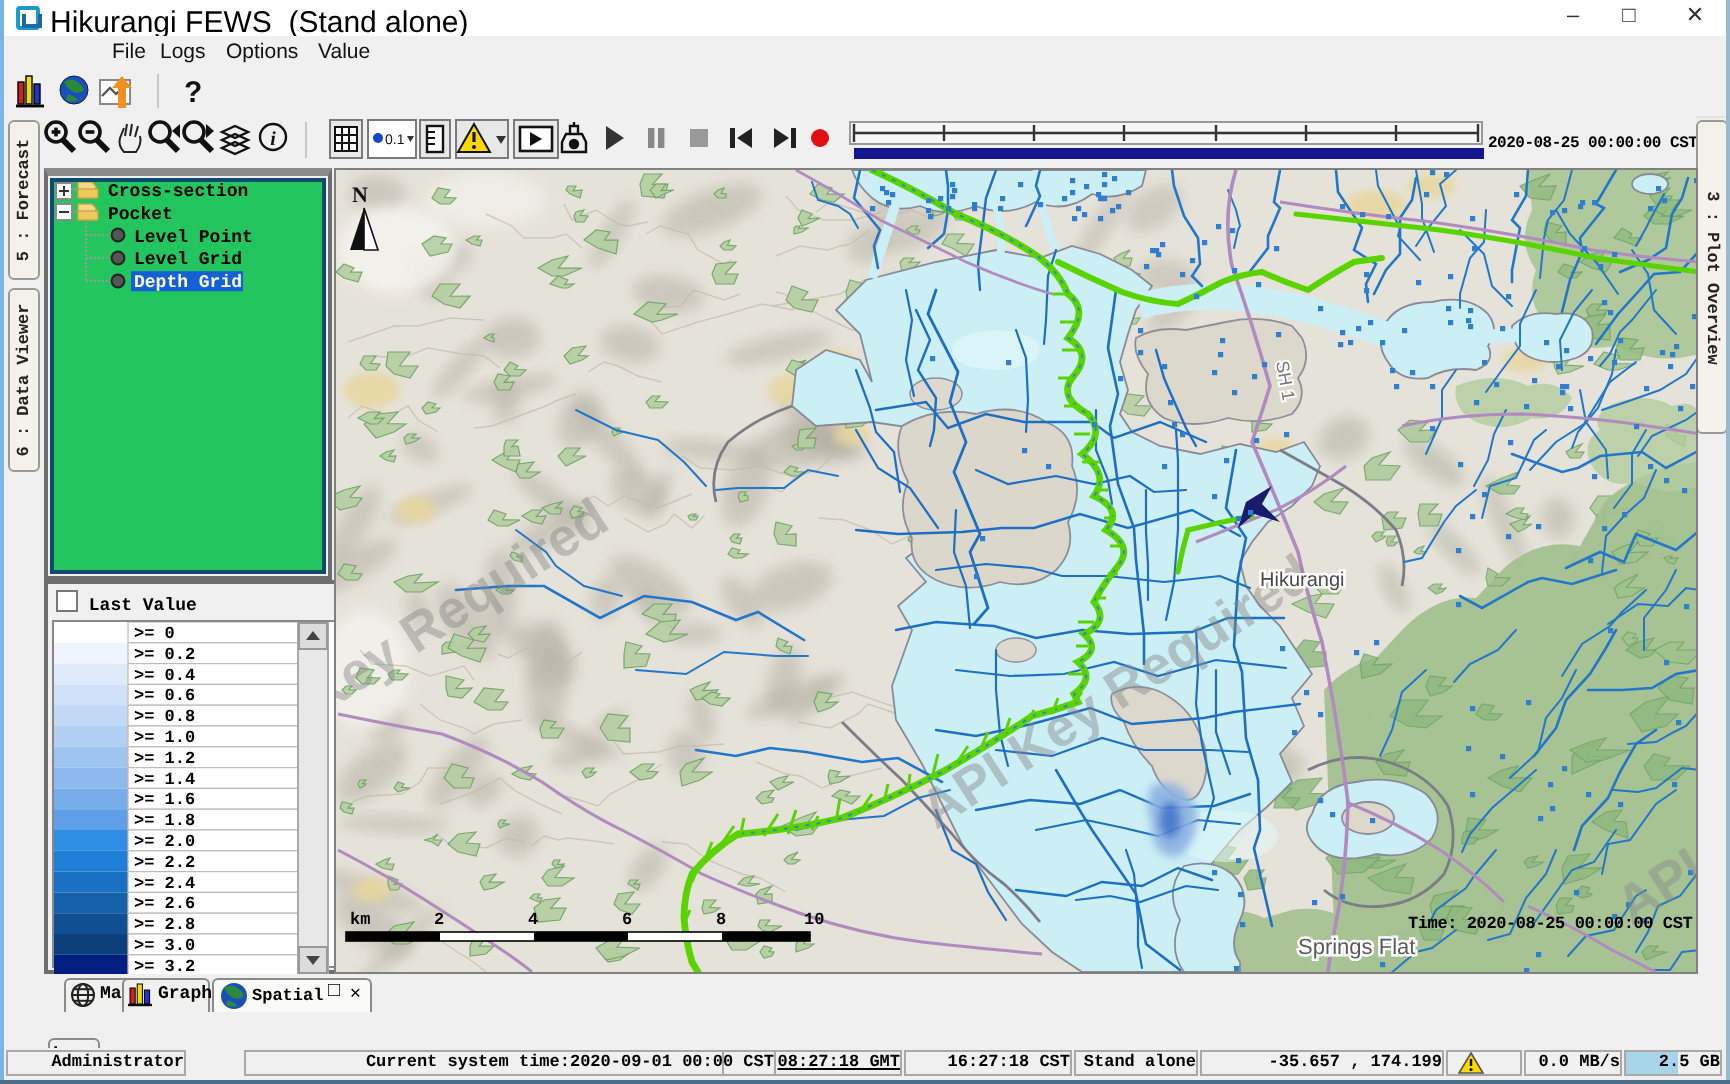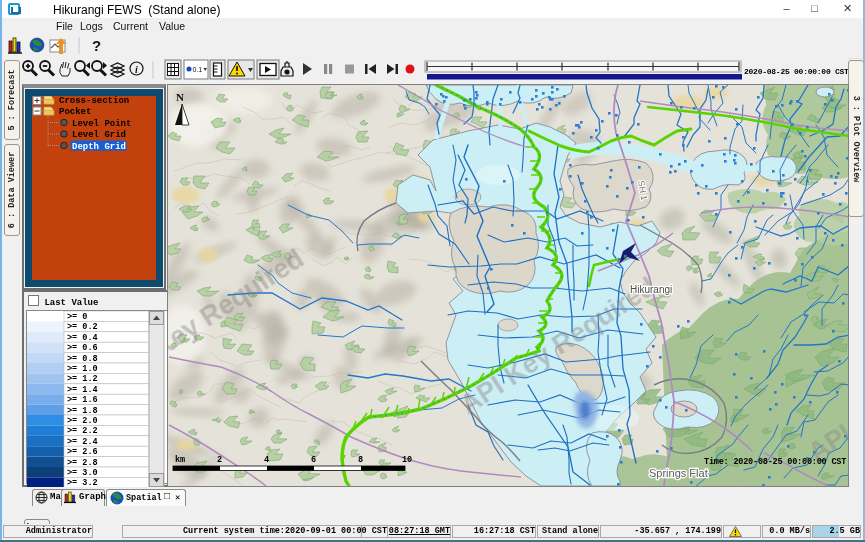--- a/index.html
+++ b/index.html
@@ -4,41 +4,41 @@
 <style>
 html,body{margin:0;padding:0;}
 body{width:865px;height:542px;overflow:hidden;position:relative;background:#f0f0f0;
   font-family:"Liberation Sans",sans-serif;}
 #win{position:absolute;left:0;top:0;width:865px;height:542px;}
 #edgeL{position:absolute;left:0;top:0;width:2px;height:542px;background:#75b5e7;z-index:50;}
 #edgeR{position:absolute;right:0;top:0;width:2px;height:542px;background:#9ab8cc;z-index:50;}
 #edgeB{position:absolute;left:0;top:540px;width:865px;height:2px;background:#4a6f8a;z-index:50;}
 
 #title{position:absolute;left:2px;top:0;width:861px;height:18px;background:#ffffff;}
-#title .txt{position:absolute;left:23px;top:3px;font-size:12px;color:#000;margin-left:28px;}
+#title .txt{position:absolute;left:23px;top:3px;font-size:15px;color:#000;}
 #appicon{position:absolute;left:6px;top:3px;width:12px;height:12px;background:#1b9ad2;border-radius:2px;}
 #appicon:before{content:"";position:absolute;left:2px;top:2px;right:2px;bottom:2px;background:#fff;}
 #appicon:after{content:"";position:absolute;left:3px;top:4px;width:6px;height:5px;border-left:2px solid #1b6aa0;border-right:2px solid #1b6aa0;border-bottom:2px solid #1b6aa0;}
 .winbtn{position:absolute;top:0;width:29px;height:18px;color:#333;font-size:11px;text-align:center;line-height:17px;}
 
 #menu{position:absolute;left:2px;top:18px;width:861px;height:16px;background:#f0f0f0;font-size:10.5px;color:#111;}
 #menu span{position:absolute;top:2px;padding-left:47px;}
 
 #tb1{position:absolute;left:2px;top:34px;width:861px;height:24px;background:#f0f0f0;border-bottom:1px solid #e2e2e2;}
 
 #lstrip{position:absolute;left:2px;top:58px;width:20px;height:432px;background:#f0f0f0;}
 .vtabL{position:absolute;left:2px;width:16px;background:#f4f2ea;border:1px solid #9a9a92;border-radius:3px;box-sizing:border-box;}
 .vtabL span{position:absolute;left:50%;top:50%;transform:translate(-50%,-50%) rotate(-90deg);white-space:nowrap;font-size:8.5px;font-family:"Liberation Mono",monospace;font-weight:bold;color:#222;}
 .vtabR{position:absolute;right:1px;width:16px;background:#f4f2ea;border:1px solid #9a9a92;border-radius:3px;box-sizing:border-box;}
 .vtabR span{position:absolute;left:50%;top:50%;transform:translate(-50%,-50%) rotate(90deg);white-space:nowrap;font-size:8.5px;font-family:"Liberation Mono",monospace;font-weight:bold;color:#222;}
 
 #tb2{position:absolute;left:22px;top:58px;width:826px;height:26px;background:#f0f0f0;}
 
 #treewrap{position:absolute;left:22px;top:84px;width:144px;height:206px;background:#f0f0f0;border-top:4px solid #8a8a8a;border-left:2px solid #6e6e6e;border-right:2px solid #6e6e6e;border-bottom:2px solid #6e6e6e;box-sizing:border-box;}
-#tree{position:absolute;left:1px;top:1px;right:1px;bottom:1px;background:#c2410c;border:7px solid #0c4a6e;font-family:"Liberation Mono",monospace;font-size:9px;font-weight:bold;color:#000;}
+#tree{position:absolute;left:1px;top:1px;right:1px;bottom:1px;background:#22c55e;border:2px solid #0c4a6e;font-family:"Liberation Mono",monospace;font-size:9px;font-weight:bold;color:#000;}
 
 #legwrap{position:absolute;left:22px;top:290px;width:160px;height:197px;background:#f0f0f0;border:2px solid #6e6e6e;box-sizing:border-box;}
 #legend{position:absolute;left:2px;top:18px;right:2px;bottom:1px;background:#fff;border:1px solid #888;}
 
 #map{position:absolute;left:167px;top:84px;width:682px;height:403px;background:#e7e4dc;border:1px solid #808080;box-sizing:border-box;overflow:hidden;}
 
 #btabs{position:absolute;left:2px;top:487px;width:861px;height:20px;background:#f0f0f0;}
 .btab{position:absolute;top:2px;height:17px;background:#f0f0ee;border:1px solid #8a8a8a;border-bottom:none;border-radius:3px 3px 0 0;font-family:"Liberation Mono",monospace;font-weight:bold;font-size:9px;color:#000;box-sizing:border-box;}
 #logsrow{position:absolute;left:2px;top:507px;width:845px;height:17px;background:#f0f0f0;margin-top:12px;}
 #logsbtn{position:absolute;left:22px;top:0px;width:24px;height:15px;background:#f0f0ee;border:1px solid #8a8a8a;border-radius:3px;font-family:"Liberation Mono",monospace;font-weight:bold;font-size:9px;text-align:center;line-height:14px;}
@@ -55,21 +55,21 @@
   <div id="title">
     <div id="appicon"></div>
     <div class="txt">Hikurangi FEWS&nbsp; (Stand alone)</div>
     <div class="winbtn" style="right:62px;">–</div>
     <div class="winbtn" style="right:34px;">□</div>
     <div class="winbtn" style="right:1px;">✕</div>
   </div>
   <div id="menu">
     <span style="left:7px;">File</span>
     <span style="left:31px;">Logs</span>
-    <span style="left:64px;">Current</span>
+    <span style="left:64px;">Options</span>
     <span style="left:110px;">Value</span>
   </div>
   <div id="tb1">
     <svg width="861" height="24" style="position:absolute;left:0;top:0;">
 
       <g transform="translate(6,4)">
         <rect x="1" y="3" width="3" height="11" fill="#cc2222" stroke="#000" stroke-width="0.7"></rect>
         <rect x="5" y="0" width="3" height="14" fill="#eedd00" stroke="#000" stroke-width="0.7"></rect>
         <rect x="9" y="4" width="3" height="10" fill="#2233cc" stroke="#000" stroke-width="0.7"></rect>
         <line x1="0" y1="15" x2="14" y2="15" stroke="#000" stroke-width="1.4"></line>

